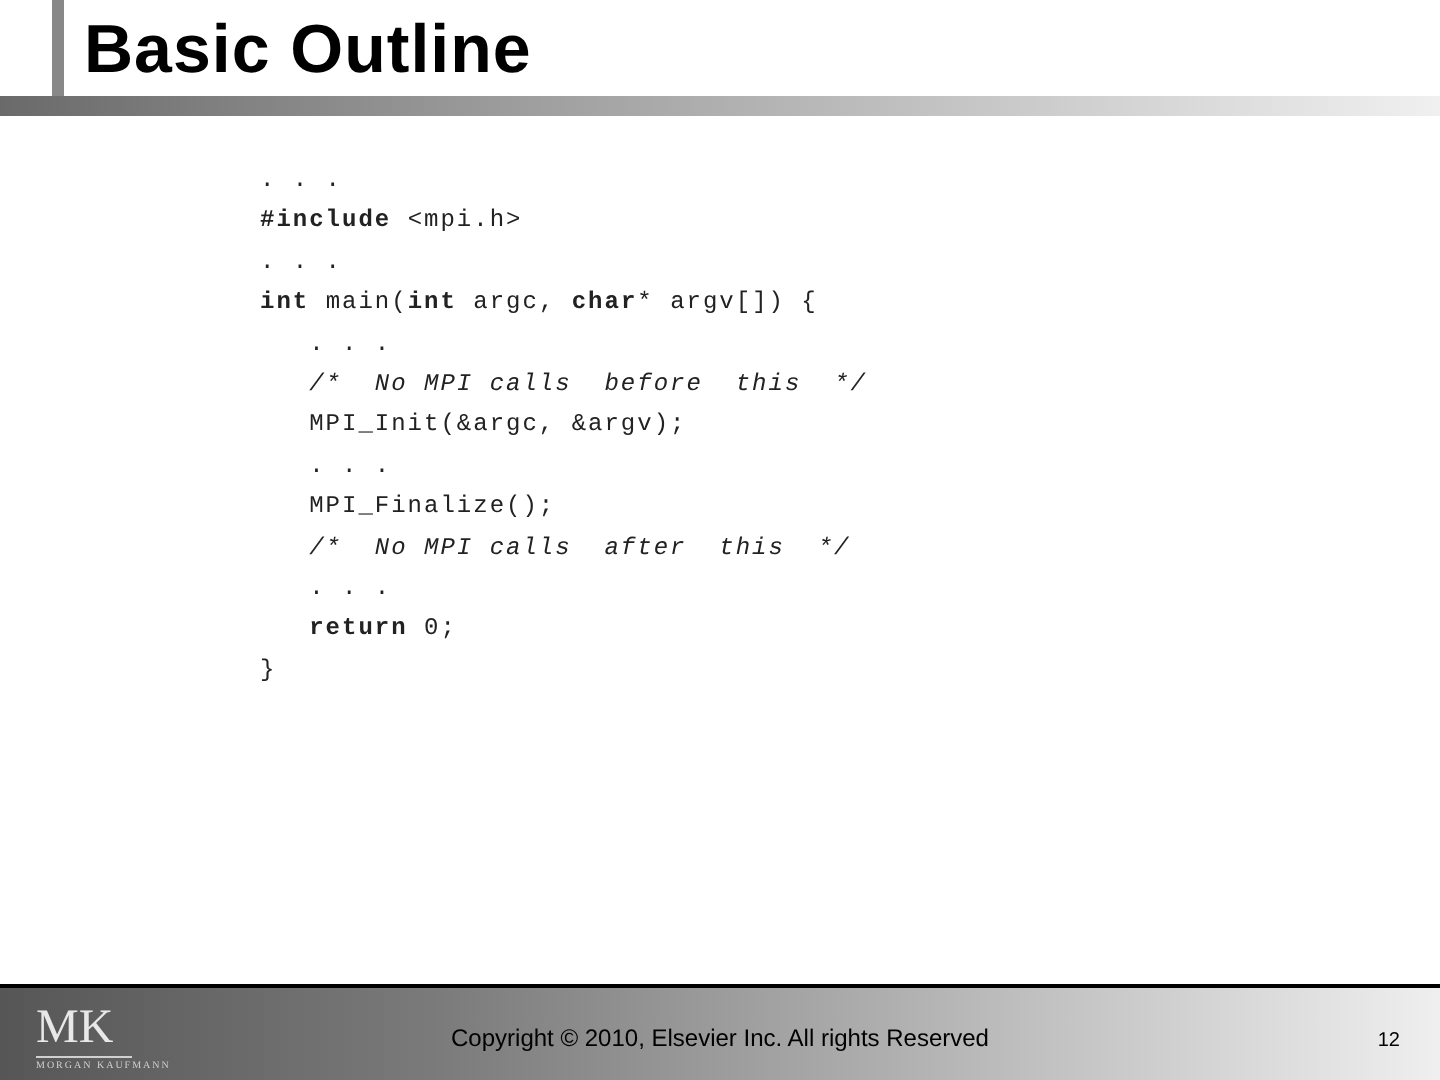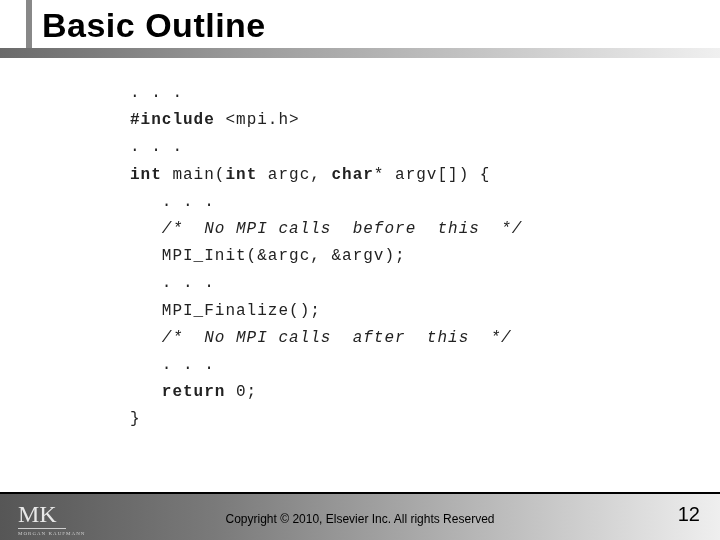--- a/index.html
+++ b/index.html
@@ -43,21 +43,21 @@
     width: 6px;
     height: 52px;
     background: #888;
   }
   .content {
     position: absolute;
     left: 130px;
     top: 80px;
     right: 60px;
     font-family: "Courier New", Courier, monospace;
-    font-size: 16px;
+    font-size: 12px;
     line-height: 1.7;
     color: #222;
     letter-spacing: 1px;
     white-space: pre;
   }
   .content .kw { font-weight: bold; }
   .content .it { font-style: italic; }
   .footer-bar {
     position: absolute;
     left: 0;
@@ -104,21 +104,21 @@
     bottom: 14px;
     text-align: center;
     font-size: 12px;
     font-weight: normal;
     color: #000;
   }
   .page-num {
     position: absolute;
     right: 20px;
     bottom: 14px;
-    font-size: 20px;
+    font-size: 10px;
     color: #000;
   }
 </style>
 </head>
 <body>
 
 <div class="slide">
 
   <div class="title-bar">
     <div class="vmark"></div>

